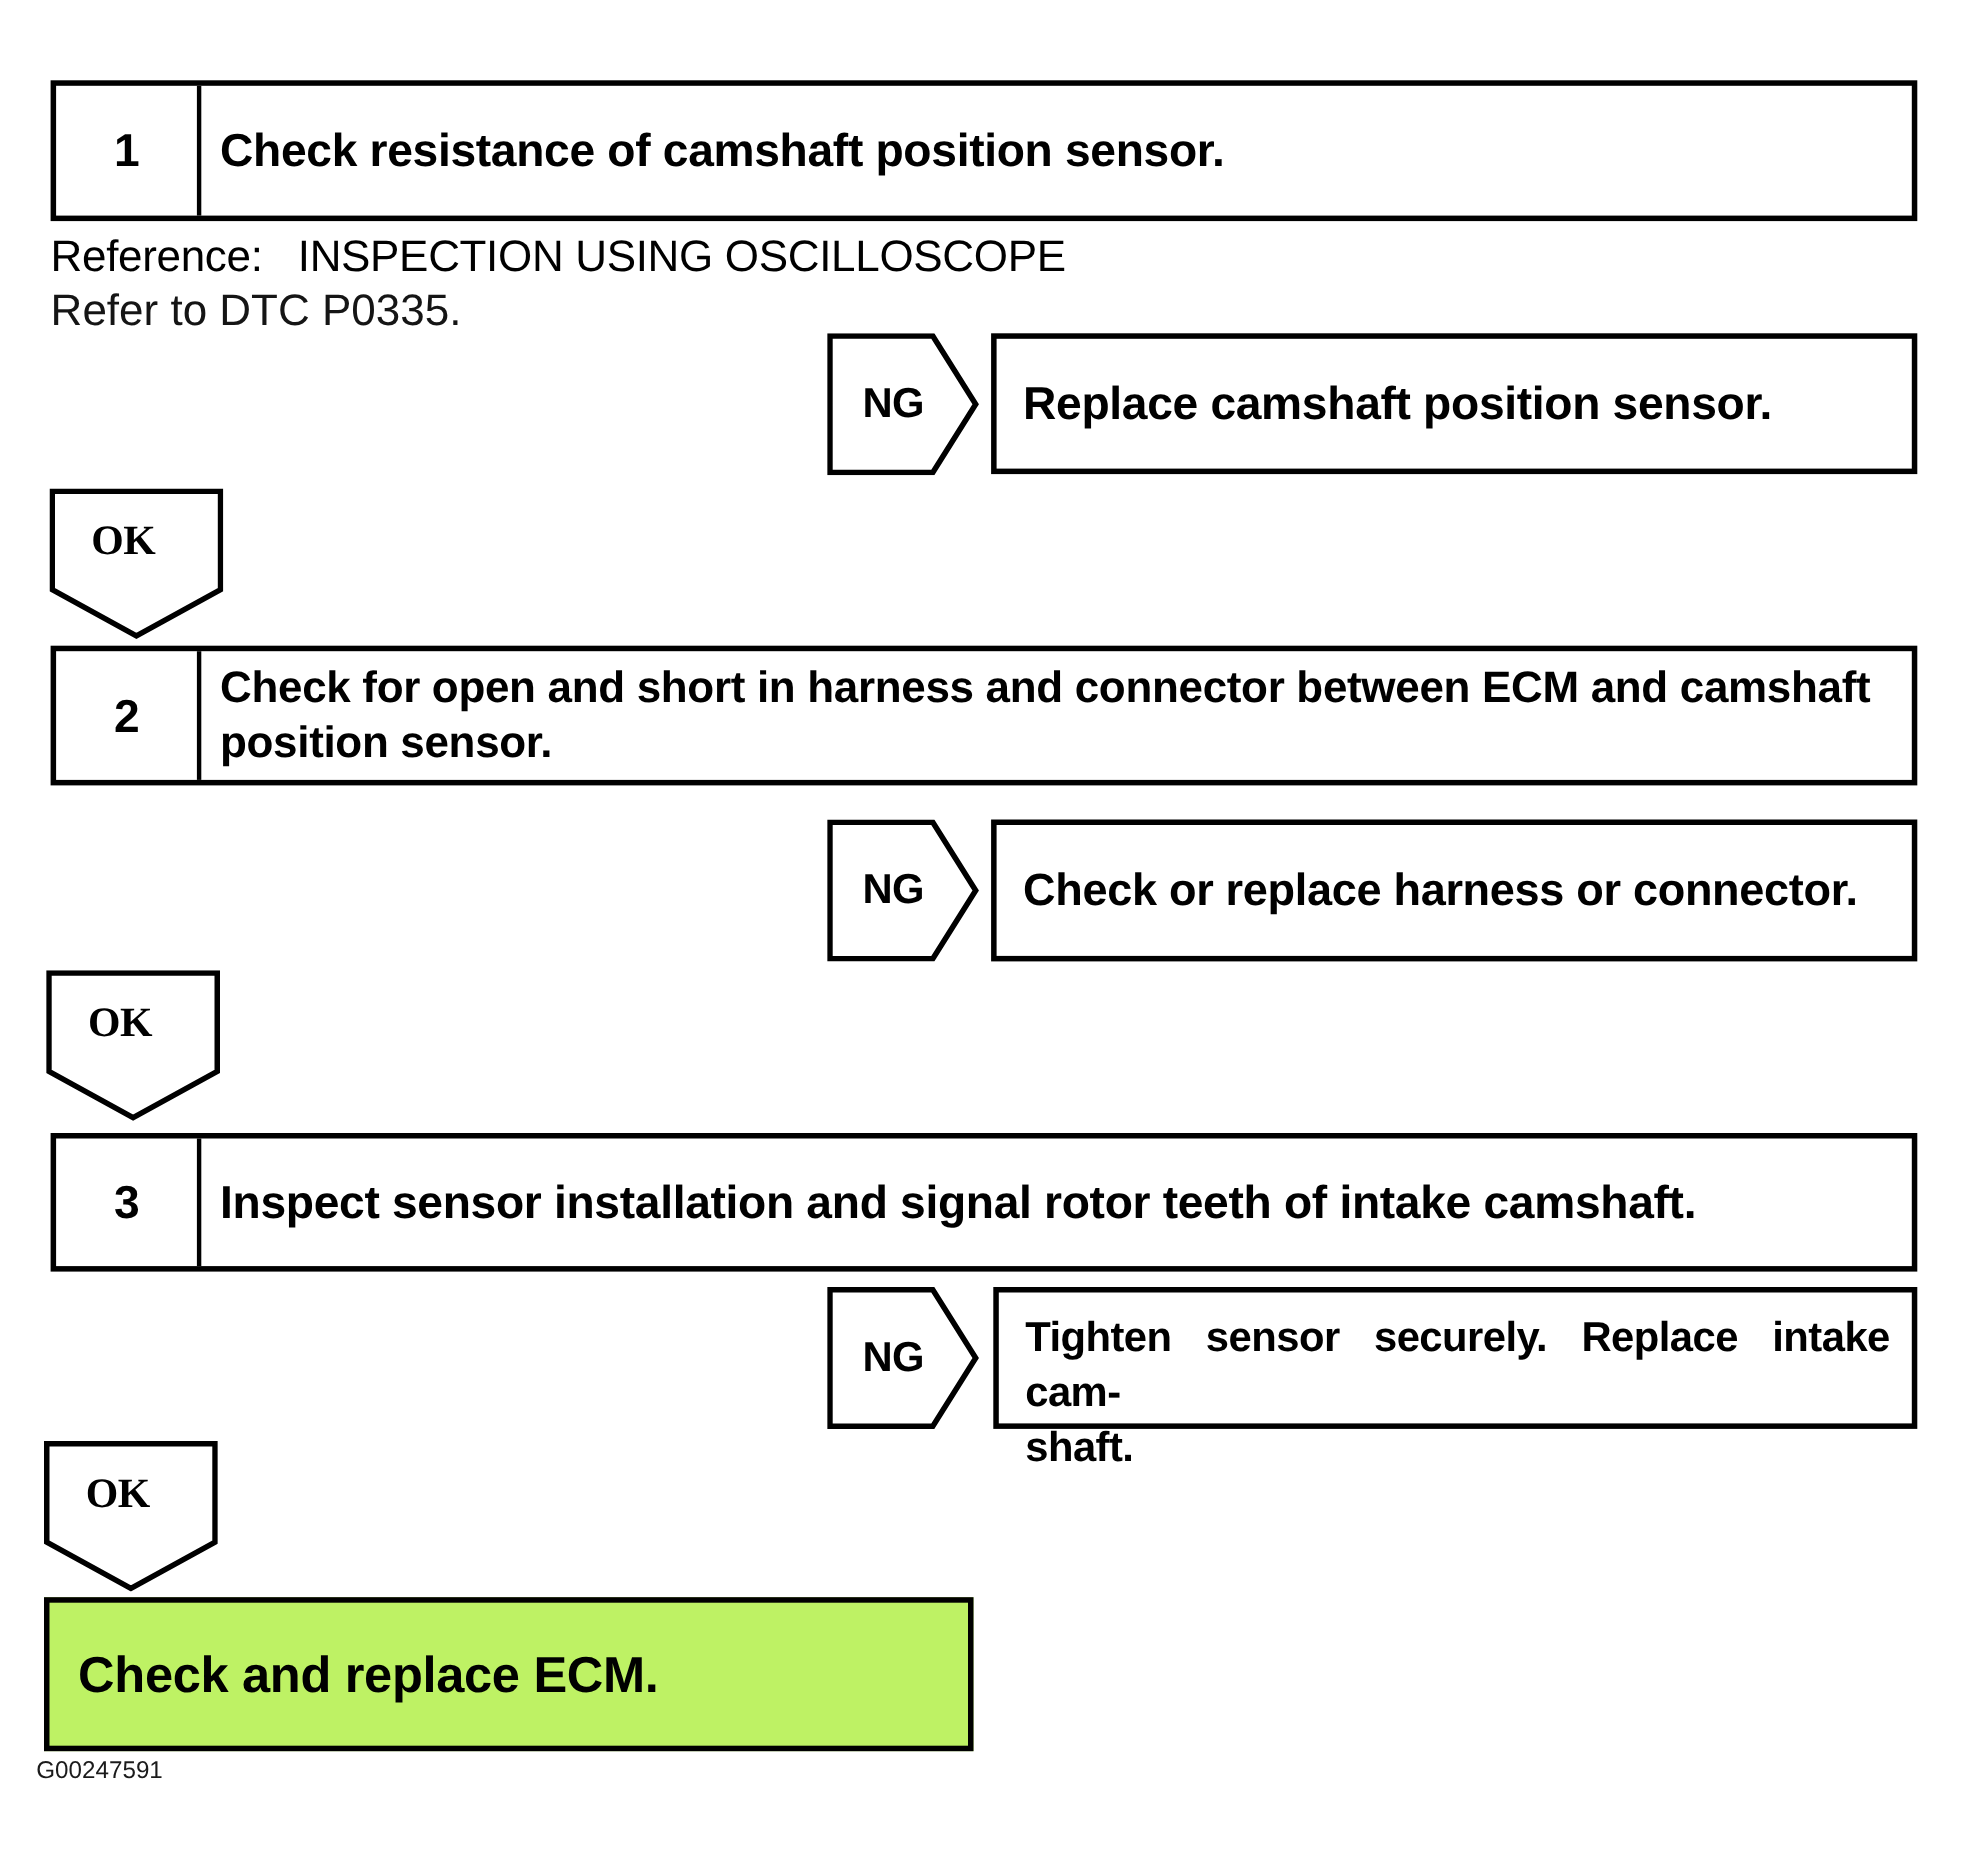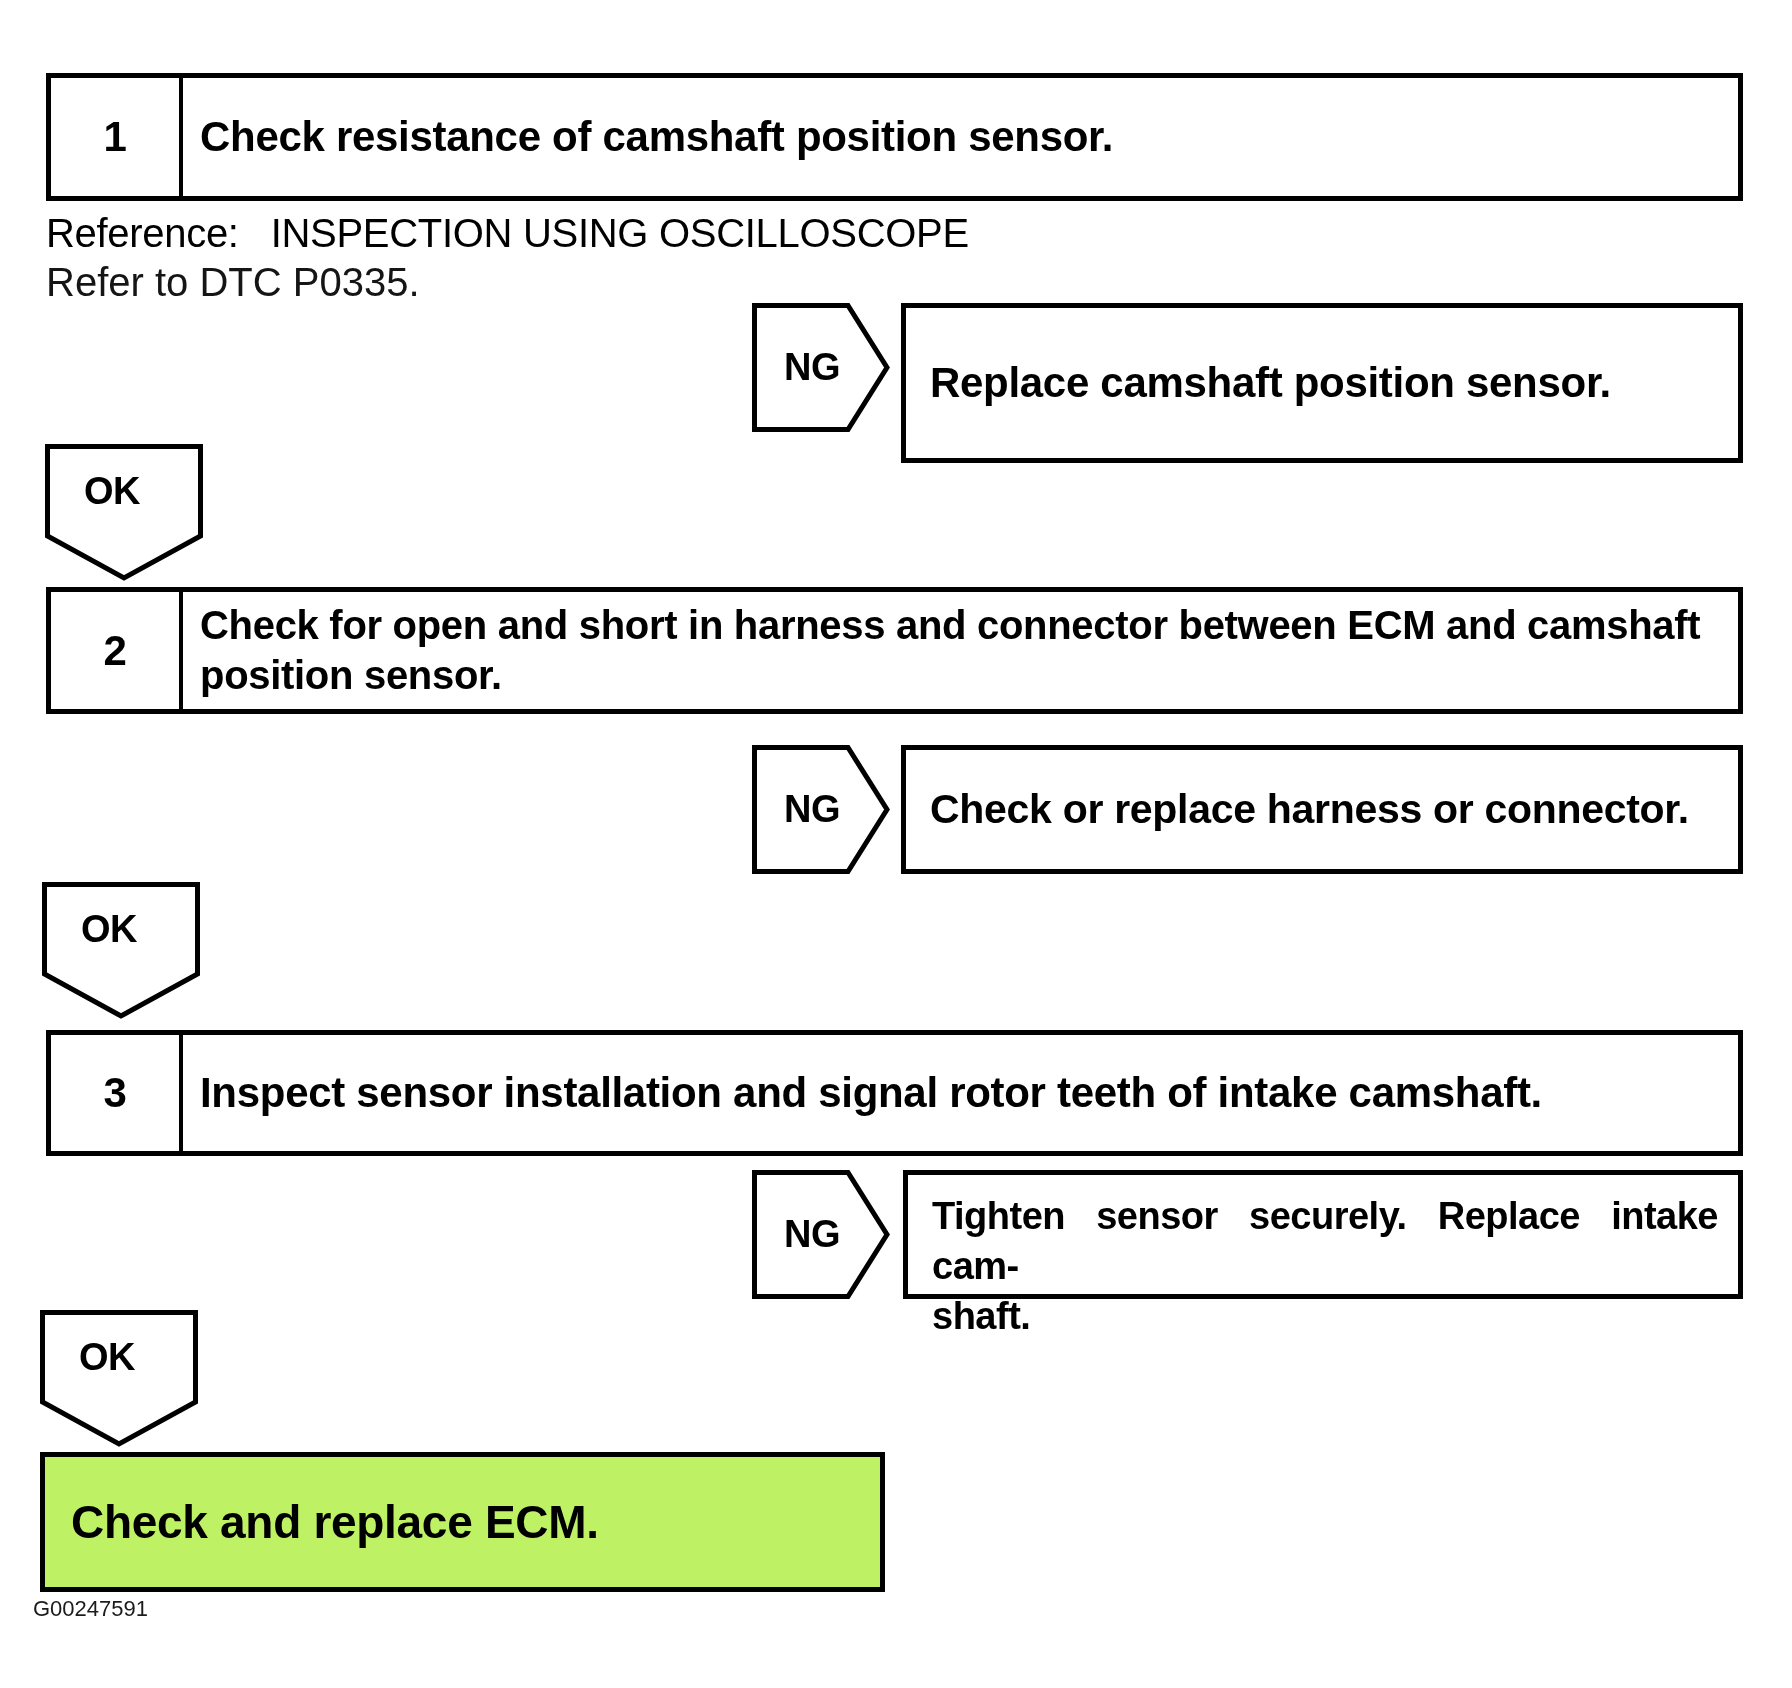--- a/index.html
+++ b/index.html
@@ -59,21 +59,21 @@
     font-size:38px;letter-spacing:-0.5px;line-height:50px;
   }
   .result-box.two-line .jline{display:block;text-align:justify;text-align-last:justify;}
   .result-box.two-line .nline{display:block;}
   
   .ok-pent{position:absolute;width:158px;height:137px;}
   .ok-pent svg{position:absolute;left:0;top:0;}
   .ok-label{
     position:absolute;left:0;top:0;width:134px;height:95px;
     display:flex;align-items:center;justify-content:center;
-    font-weight:700;font-size:38px;letter-spacing:-0.5px;
+    font-weight:700;font-size:38px;letter-spacing:-0.5px;font-family:Liberation Serif, serif;
   }
   
   .final-box{
     position:absolute;left:40px;top:1452px;width:845px;height:140px;
     border:5px solid #000;box-sizing:border-box;background:#bef264;
     display:flex;align-items:center;padding-left:26px;
     font-weight:700;font-size:46px;letter-spacing:-0.3px;
   }
   .fig-id{position:absolute;left:33px;top:1596px;font-size:22px;font-weight:400;color:#1b1b1b;}
 </style>
@@ -93,21 +93,21 @@
     <span>Reference:</span><span class="ref-value">INSPECTION USING OSCILLOSCOPE</span>
   </div>
   <div class="ref-note">Refer to DTC P0335.</div>
 
   <div class="ng-pent" style="left:752px;top:303px;">
     <svg width="138" height="129" viewBox="0 0 138 129">
       <polygon points="2.5,2.5 96,2.5 135,64.5 96,126.5 2.5,126.5" fill="#ffffff" stroke="#000000" stroke-width="5"></polygon>
     </svg>
     <span class="ng-label">NG</span>
   </div>
-  <div class="result-box" style="left:901px;top:303px;width:842px;height:160px;text-align:right;">
+  <div class="result-box" style="left:901px;top:303px;width:842px;height:128px;text-align:right;">
     <span>Replace camshaft position sensor.</span>
   </div>
 
   <div class="ok-pent" style="left:45px;top:444px;">
     <svg width="158" height="137" viewBox="0 0 158 137">
       <polygon points="2.5,2.5 155.5,2.5 155.5,92 79,134 2.5,92" fill="#ffffff" stroke="#000000" stroke-width="5"></polygon>
     </svg>
     <span class="ok-label">OK</span>
   </div>
 

